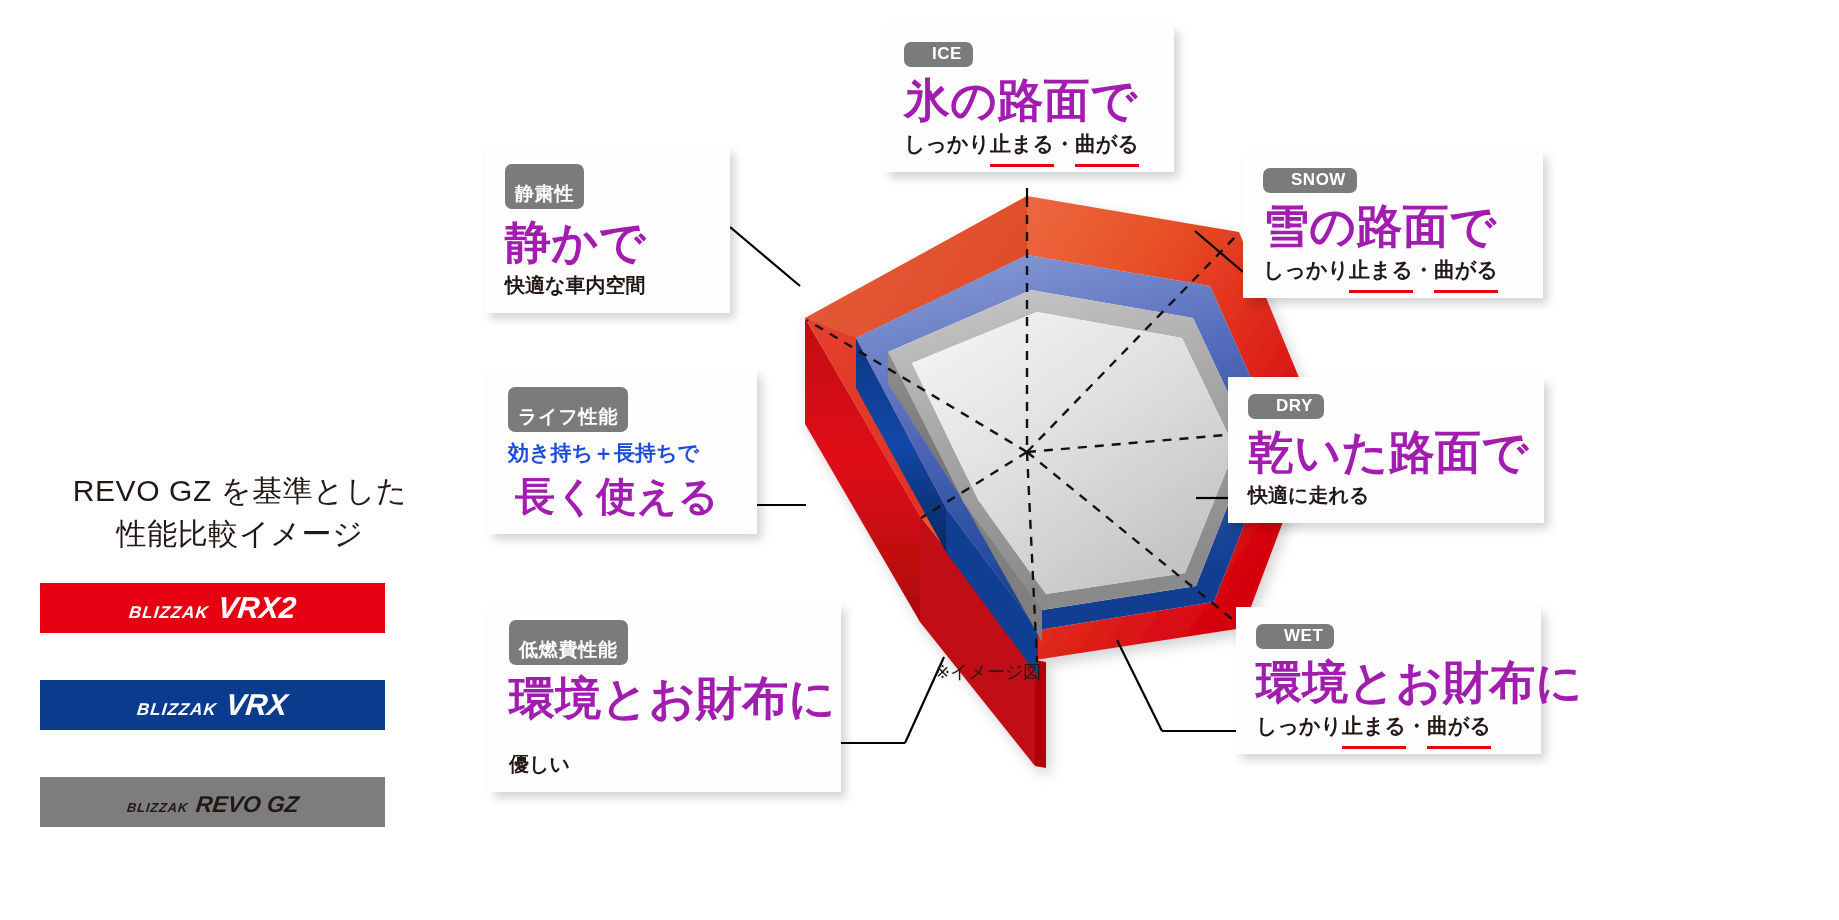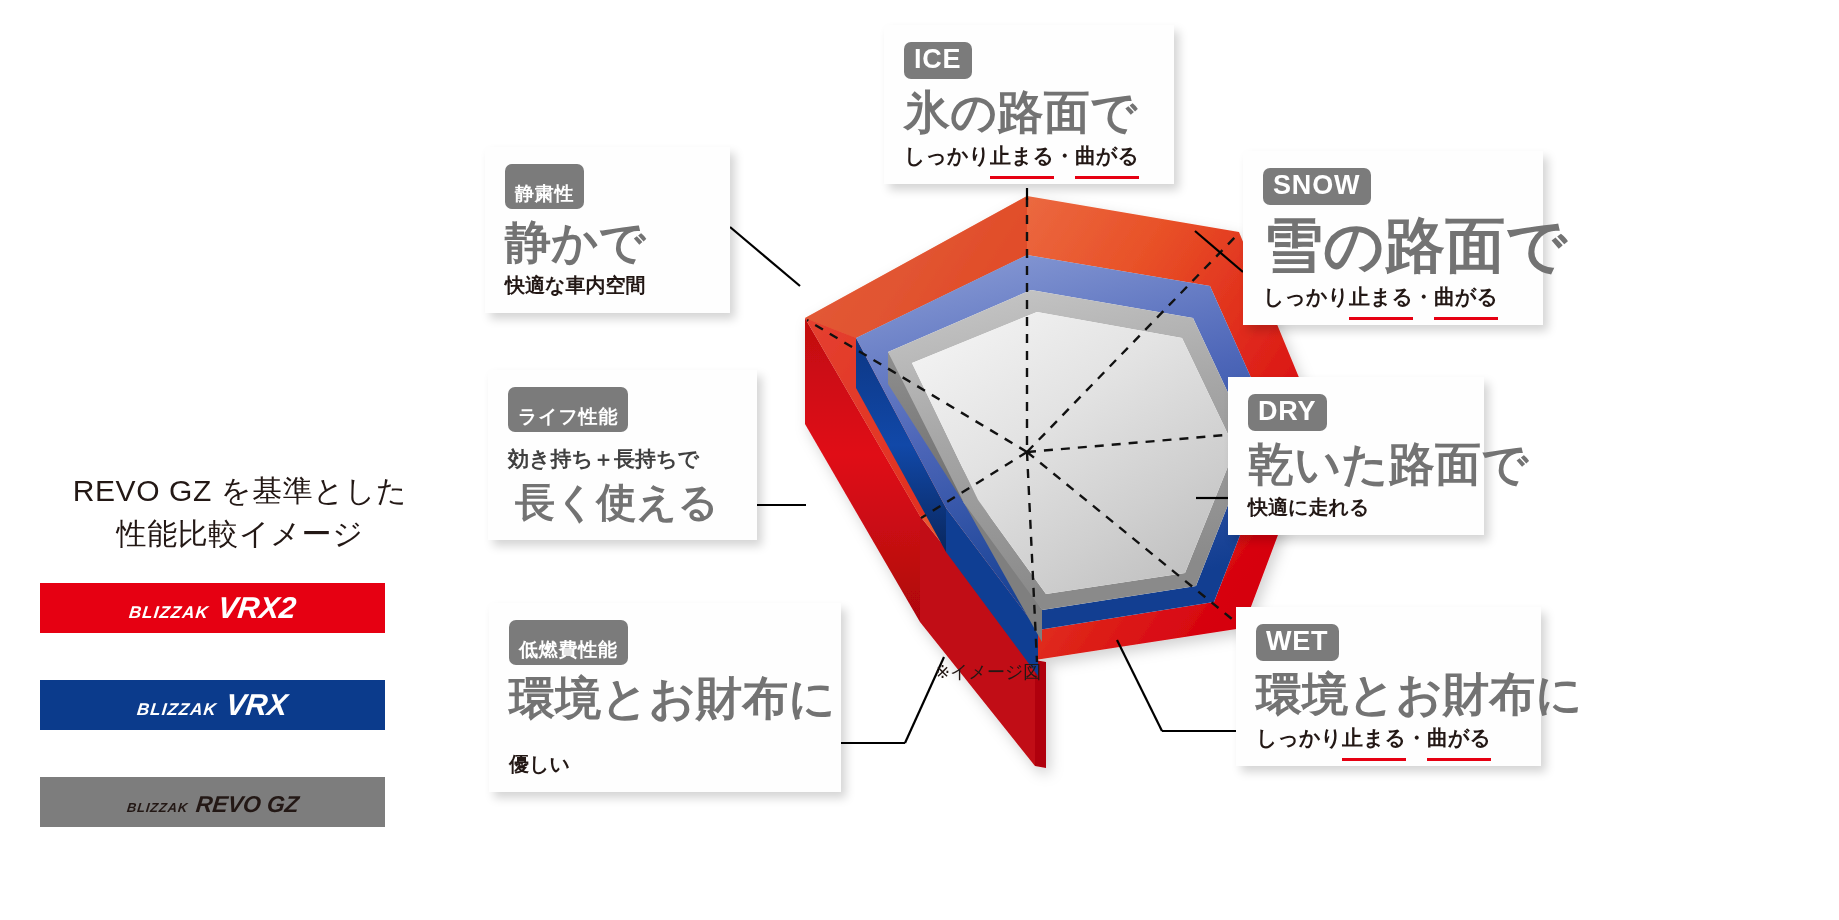--- a/index.html
+++ b/index.html
@@ -44,54 +44,54 @@
 
   
   .callout{
     position:absolute;background:#fefefe;
     box-shadow:5px 6px 9px rgba(0,0,0,.17);
     padding:17px 20px 16px 20px;box-sizing:border-box;
     z-index:6;
   }
   .tag{
     display:inline-block;background:#7b7b7b;color:#fff;
-    border-radius:7px;padding:2px 11px 3px 10px;
-    font-size:27px;font-weight:bold;line-height:1.18;
+    border-radius:7px;padding:2px 11px 3px 28px;
+    font-size:17px;font-weight:bold;line-height:1.18;
     letter-spacing:.03em;
   }
   .tag.jp{font-size:19px;padding:19px 10px 4px 10px;letter-spacing:.04em;}
   .big{
     font-size:42px;font-weight:bold;line-height:1.08;
-    color:#737373;letter-spacing:.005em;margin-top:9px;
+    color:#a21caf;letter-spacing:.005em;margin-top:9px;
     white-space:nowrap;
   }
   .small{
     font-size:21px;font-weight:bold;line-height:1.2;
     color:#231815;margin-top:5px;white-space:nowrap;
   }
   .sub-before{
     font-size:21px;font-weight:bold;line-height:1.2;
-    color:#404040;margin-top:14px;white-space:nowrap;
+    color:#1d4ed8;margin-top:8px;white-space:nowrap;
   }
   .ul{
     border-bottom:3.5px solid #e60012;
     padding-bottom:9px;
   }
 
   
   #box-ice   {left:884px; top:25px;  width:290px;}
   #box-snow  {left:1243px;top:151px; width:300px;}
-  #box-dry   {left:1228px;top:377px; width:256px;}
+  #box-dry   {left:1228px;top:377px; width:316px;}
   #box-wet   {left:1236px;top:607px; width:305px;}
   #box-quiet {left:485px; top:147px; width:245px;}
   #box-life  {left:488px; top:370px; width:269px;}
   #box-eco   {left:489px; top:603px; width:352px;}
 
   #box-ice .big{font-size:46px;}
-  #box-snow .big{font-size:60px;}
+  #box-snow .big{font-size:46px;}
   #box-dry .big{font-size:46px;}
   #box-wet .big{font-size:46px;}
   #box-quiet .big{font-size:46px;}
   #box-life .big{font-size:40px;margin-left:7px;}
   #box-eco .big{font-size:46px;}
   #box-quiet .small{font-weight:bold;font-size:20px;}
   #box-dry .small{font-size:20px;}
   #box-eco .small{font-size:20px;font-weight:bold;margin-top:28px;}
 
   

